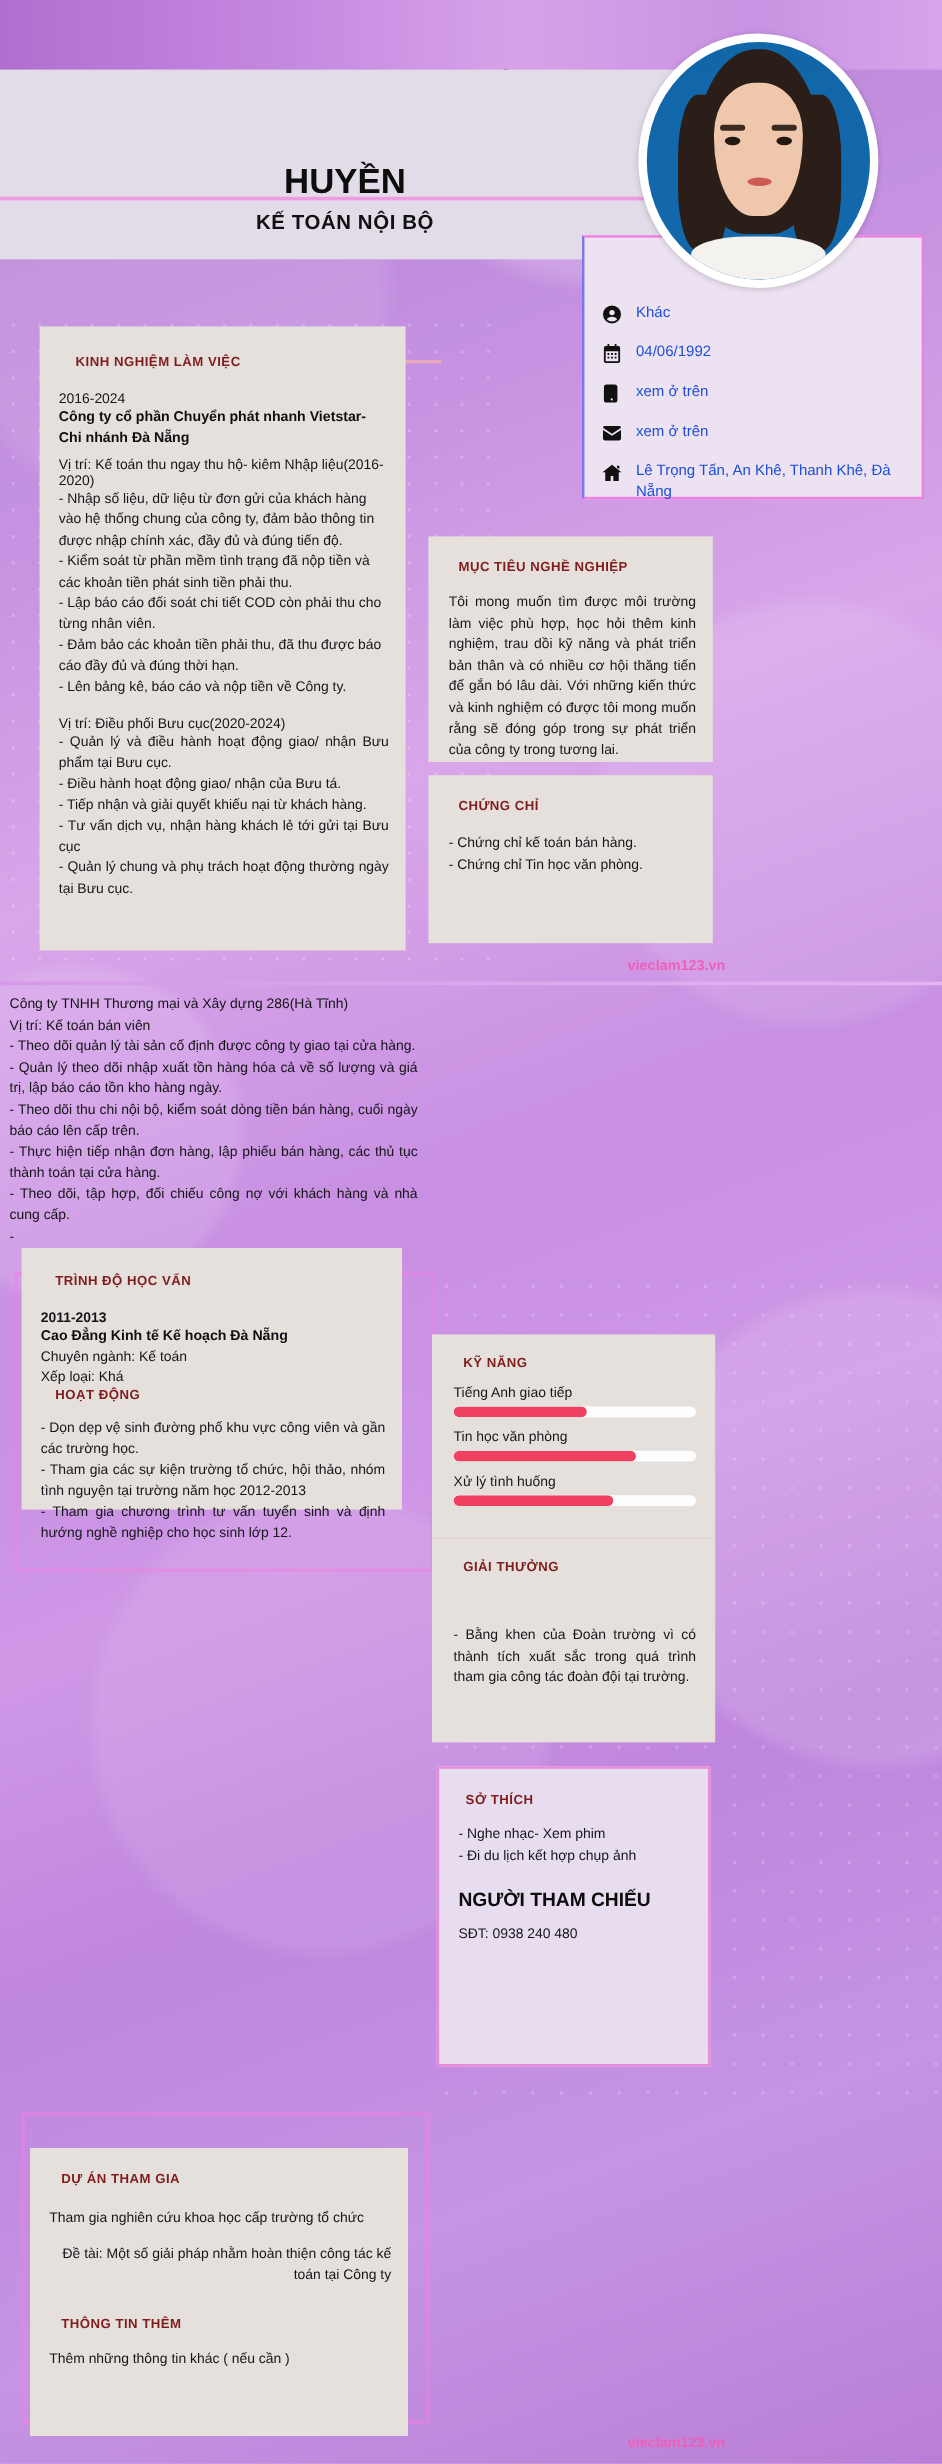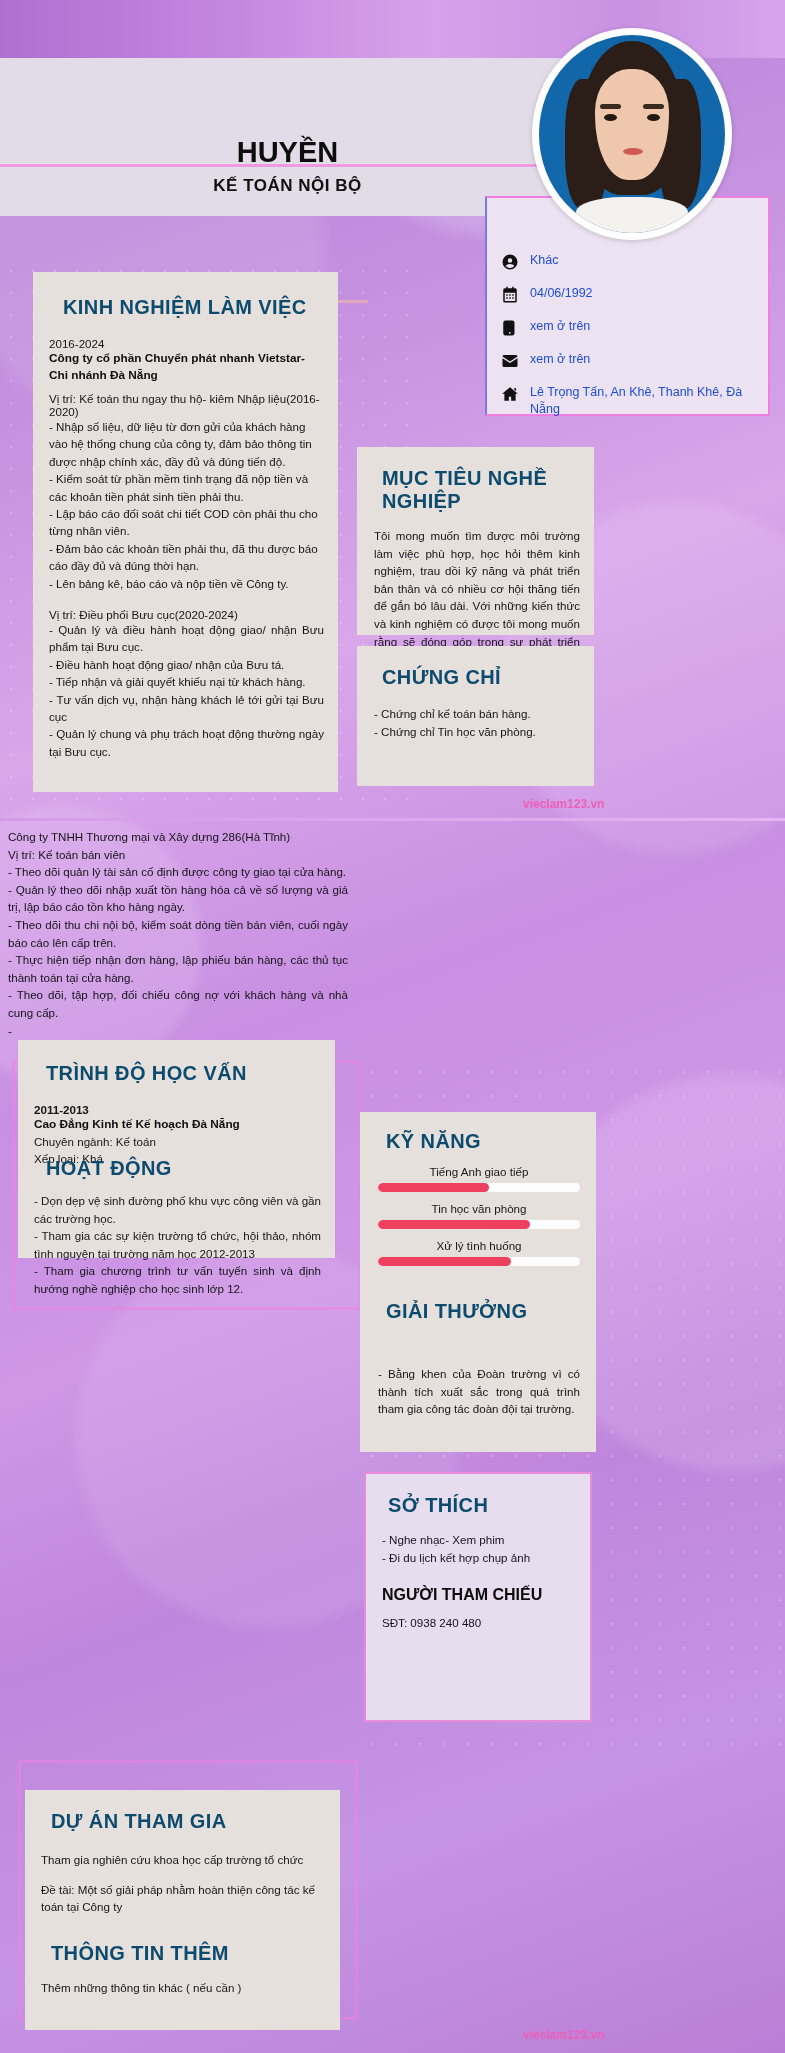--- a/index.html
+++ b/index.html
@@ -122,21 +122,21 @@
     position: absolute; left: 485px; top: 196px; width: 285px; height: 220px; z-index: 7;
     background: #ece2f1; border: 2px solid #ef7fe0; border-left-color: #7d77ee;
     padding: 54px 12px 8px 14px;
   }
   .c-row { display: flex; align-items: flex-start; gap: 11px; margin-bottom: 14px; }
   .c-ico { width: 18px; min-width: 18px; height: 18px; fill: #111; margin-top: 1px; }
   .c-txt { font-size: 12.5px; color: #1d4ed8; line-height: 1.35; }
 
   
   .card { position: absolute; z-index: 6; background: #e6e0dd; }
-  .card-h { font-size: 20px; font-weight: 700; color: #0c4a6e; letter-spacing: .4px; }
+  .card-h { font-size: 11px; font-weight: 700; color: #7f1d1d; letter-spacing: .4px; }
   .body-t { font-size: 11.6px; color: #15151a; line-height: 1.52; }
   .blk { margin-top: 10px; }
   .just { text-align: justify; }
 
   #exp-card   { left: 33px;  top: 272px;  width: 305px; height: 520px; padding: 24px 14px 10px 16px; }
   #goal-card  { left: 357px; top: 447px;  width: 237px; height: 188px; padding: 20px 14px 10px 17px; }
   #cert-card  { left: 357px; top: 646px;  width: 237px; height: 140px; padding: 20px 14px 10px 17px; }
   #exp2-text  { position:absolute; left: 8px; top: 828px; width: 340px; z-index: 6; }
   #edu-card   { left: 18px;  top: 1040px; width: 317px; height: 218px; padding: 22px 14px 10px 16px; }
   #act-card   { left: 18px;  top: 1157px; width: 317px; height: 130px; padding: 0 14px 10px 16px; background: transparent; }
@@ -145,21 +145,21 @@
   #hobby-card { left: 364px; top: 1472px; width: 228px; height: 250px; padding: 20px 0 10px 16px; background: #e7ddee; border: 2px solid #ea8ada; }
   #proj-card  { left: 25px;  top: 1790px; width: 315px; height: 240px; padding: 20px 14px 10px 16px; }
   .dates { font-size: 11.6px; color: #15151a; }
   .company { font-size: 11.8px; font-weight: 700; color: #0f0f12; line-height: 1.4; }
   .role { font-size: 11.6px; color: #15151a; margin-top: 9px; }
   .li { font-size: 11.6px; color: #15151a; line-height: 1.5; }
 
   .sub-h { font-size: 16px; font-weight: 700; color: #0c0c0c; margin-top: 20px; margin-bottom: 10px; }
 
   
-  .sk { margin-top: 10px; text-align: center; }
+  .sk { margin-top: 10px; }
   .sk-l { font-size: 11.6px; color: #16161b; margin-bottom: 5px; }
   .sk-track { width: 100%; height: 9px; background: #fdfdfd; border-radius: 5px; overflow: hidden; }
   .sk-fill { height: 100%; background: #ef4060; border-radius: 5px; }
 
   
   .onbg { font-size: 11.6px; color: #141418; line-height: 1.52; }
 
   
   .wm { position: absolute; z-index: 9; font-size: 12px; color: #ee5fb8; font-weight: 600; }
   #wm1 { left: 523px; top: 797px; }
@@ -284,21 +284,21 @@
       <div class="body-t">- Chứng chỉ Tin học văn phòng.</div>
     </div>
 </div>
 
 <div id="exp2-text">
   <div class="onbg">Công ty TNHH Thương mại và Xây dựng 286(Hà Tĩnh)</div>
   <div class="onbg">Vị trí: Kế toán bán viên</div>
   <div>
       <div class="onbg just">- Theo dõi quản lý tài sản cố định được công ty giao tại cửa hàng.</div>
       <div class="onbg just">- Quản lý theo dõi nhập xuất tồn hàng hóa cả về số lượng và giá trị, lập báo cáo tồn kho hàng ngày.</div>
-      <div class="onbg just">- Theo dõi thu chi nội bộ, kiểm soát dòng tiền bán viên, cuối ngày báo cáo lên cấp trên.</div>
+      <div class="onbg just">- Theo dõi thu chi nội bộ, kiểm soát dòng tiền bán hàng, cuối ngày báo cáo lên cấp trên.</div>
       <div class="onbg just">- Thực hiện tiếp nhận đơn hàng, lập phiếu bán hàng, các thủ tục thành toán tại cửa hàng.</div>
       <div class="onbg just">- Theo dõi, tập hợp, đối chiếu công nợ với khách hàng và nhà cung cấp.</div>
       <div class="onbg just">-</div>
     </div>
 </div>
 
 <div class="card" id="edu-card">
   <div class="card-h" style="padding-left:12px;">TRÌNH ĐỘ HỌC VẤN</div>
   <div style="margin-top:18px;">
     <div class="dates" style="font-weight:700;">2011-2013</div>
@@ -352,19 +352,19 @@
       <div class="body-t">- Nghe nhạc- Xem phim</div>
       <div class="body-t">- Đi du lịch kết hợp chụp ảnh</div>
     </div>
   <div class="sub-h" style="padding-left:0;">NGƯỜI THAM CHIẾU</div>
   <div class="body-t">SĐT: 0938 240 480</div>
 </div>
 
 <div class="card" id="proj-card">
   <div class="card-h" style="padding-left:10px;">DỰ ÁN THAM GIA</div>
   <div class="body-t" style="margin-top:18px;">Tham gia nghiên cứu khoa học cấp trường tổ chức</div>
-  <div class="body-t" style="margin-top:12px;">Đề tài: Một số giải pháp nhằm hoàn thiện công tác kế toán tại Công ty</div>
+  <div class="body-t" style="margin-top:12px;text-align:right;">Đề tài: Một số giải pháp nhằm hoàn thiện công tác kế toán tại Công ty</div>
   <div class="card-h" style="padding-left:10px;margin-top:26px;">THÔNG TIN THÊM</div>
   <div class="body-t" style="margin-top:14px;">Thêm những thông tin khác ( nếu cần )</div>
 </div>
 
 <div class="wm" id="wm1">vieclam123.vn</div>
 <div class="wm" id="wm2">vieclam123.vn</div>
 
 </body></html>

